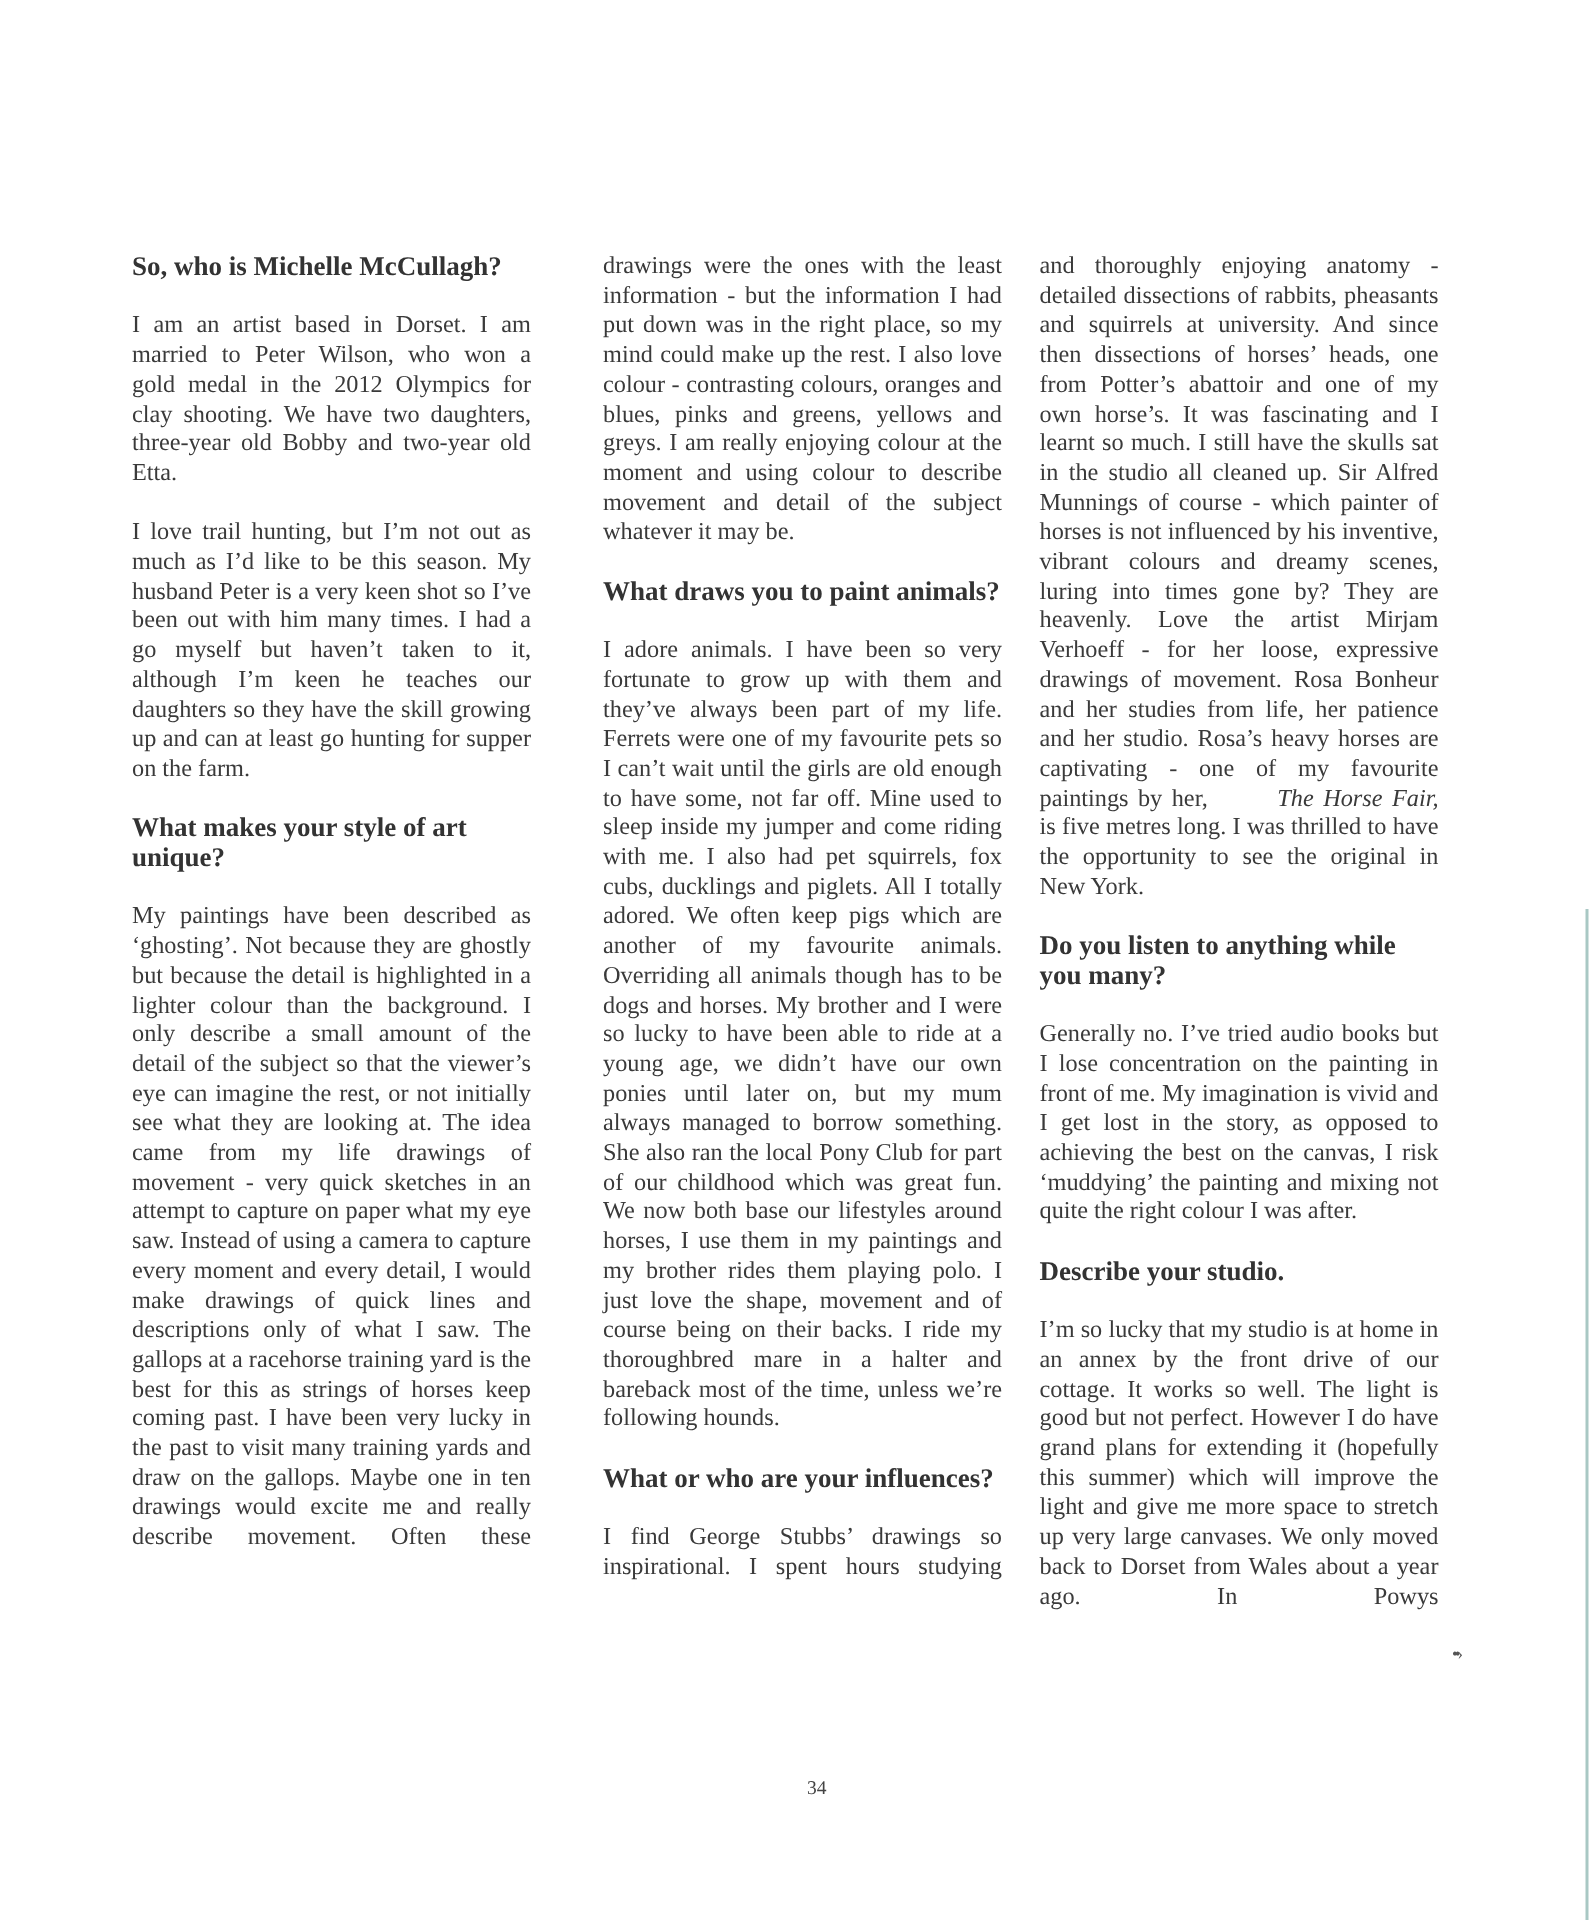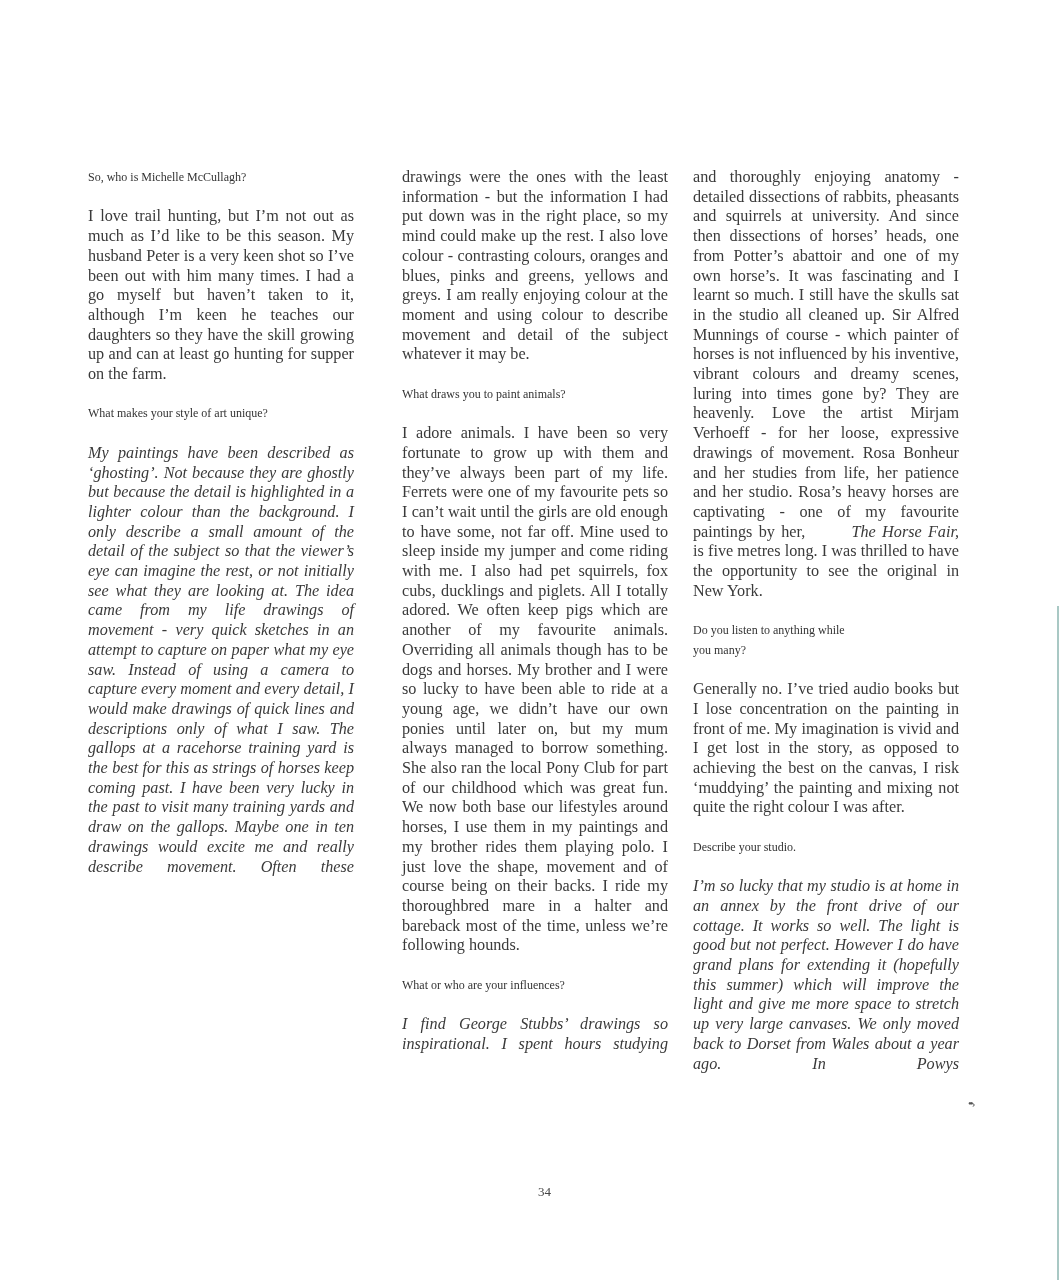--- a/index.html
+++ b/index.html
@@ -3,34 +3,35 @@
 <meta charset="utf-8">
 <style>
   html, body { margin:0; padding:0; background:#ffffff; }
   body { width:1061px; height:1280px; position:relative; overflow:hidden;
          font-family:"Liberation Serif", "DejaVu Serif", serif; color:#3a3a3a; }
   .col { position:absolute; top:168px; width:266px; font-size:16.2px; line-height:19.7px; }
   .col1 { left:88px; }
   .col2 { left:376px;margin-left:26px; }
   .col3 { left:693px; }
   .col p { margin:0 0 19.7px 0; text-align:justify; text-align-last:left; }
-  .col p.last-justify { text-align-last:justify;font-style:italic; }
-  .col h3 { margin:0 0 19.7px 0; font-size:12px; font-weight:normal; line-height:19.7px; color:#333; }
+  .col p.last-justify { text-align-last:justify; }
+  .col h3 { margin:0 0 19.7px 0; font-size:18px; font-weight:bold; line-height:19.7px; color:#333; }
   .page-number { position:absolute; top:1184px; left:0; width:1045px; text-align:center;
                  font-size:13px; color:#444;padding-left:22px; }
   .continue-arrow { position:absolute; left:968px; top:1097px; font-size:11px; color:#555; letter-spacing:-2px; }
   .edge-line { position:absolute; left:1057px; top:606px; width:2px; height:674px;
                background:#a9c8c4; }
   em { font-style:italic;margin-left:40px; }
 </style>
 </head>
 <body>
 
 <div class="col col1">
   <h3>So, who is Michelle McCullagh?</h3>
+  <p>I am an artist based in Dorset. I am married to Peter Wilson, who won a gold medal in the 2012 Olympics for clay shooting. We have two daughters, three-year old Bobby and two-year old Etta.</p>
   <p>I love trail hunting, but I’m not out as much as I’d like to be this season. My husband Peter is a very keen shot so I’ve been out with him many times. I had a go myself but haven’t taken to it, although I’m keen he teaches our daughters so they have the skill growing up and can at least go hunting for supper on the farm.</p>
   <h3>What makes your style of art unique?</h3>
   <p class="last-justify">My paintings have been described as ‘ghosting’. Not because they are ghostly but because the detail is highlighted in a lighter colour than the background. I only describe a small amount of the detail of the subject so that the viewer’s eye can imagine the rest, or not initially see what they are looking at. The idea came from my life drawings of movement - very quick sketches in an attempt to capture on paper what my eye saw. Instead of using a camera to capture every moment and every detail, I would make drawings of quick lines and descriptions only of what I saw. The gallops at a racehorse training yard is the best for this as strings of horses keep coming past. I have been very lucky in the past to visit many training yards and draw on the gallops. Maybe one in ten drawings would excite me and really describe movement. Often these</p>
 </div>
 
 <div class="col col2">
   <p>drawings were the ones with the least information - but the information I had put down was in the right place, so my mind could make up the rest. I also love colour - contrasting colours, oranges and blues, pinks and greens, yellows and greys. I am really enjoying colour at the moment and using colour to describe movement and detail of the subject whatever it may be.</p>
   <h3>What draws you to paint animals?</h3>
   <p>I adore animals. I have been so very fortunate to grow up with them and they’ve always been part of my life. Ferrets were one of my favourite pets so I can’t wait until the girls are old enough to have some, not far off. Mine used to sleep inside my jumper and come riding with me. I also had pet squirrels, fox cubs, ducklings and piglets. All I totally adored. We often keep pigs which are another of my favourite animals. Overriding all animals though has to be dogs and horses. My brother and I were so lucky to have been able to ride at a young age, we didn’t have our own ponies until later on, but my mum always managed to borrow something. She also ran the local Pony Club for part of our childhood which was great fun. We now both base our lifestyles around horses, I use them in my paintings and my brother rides them playing polo. I just love the shape, movement and of course being on their backs. I ride my thoroughbred mare in a halter and bareback most of the time, unless we’re following hounds.</p>
   <h3>What or who are your influences?</h3>

